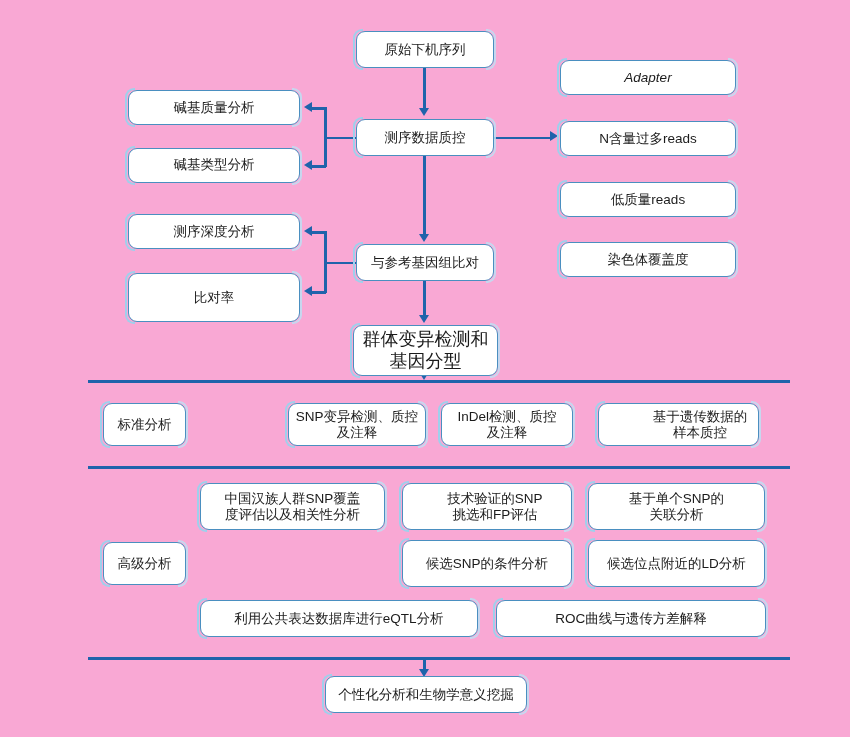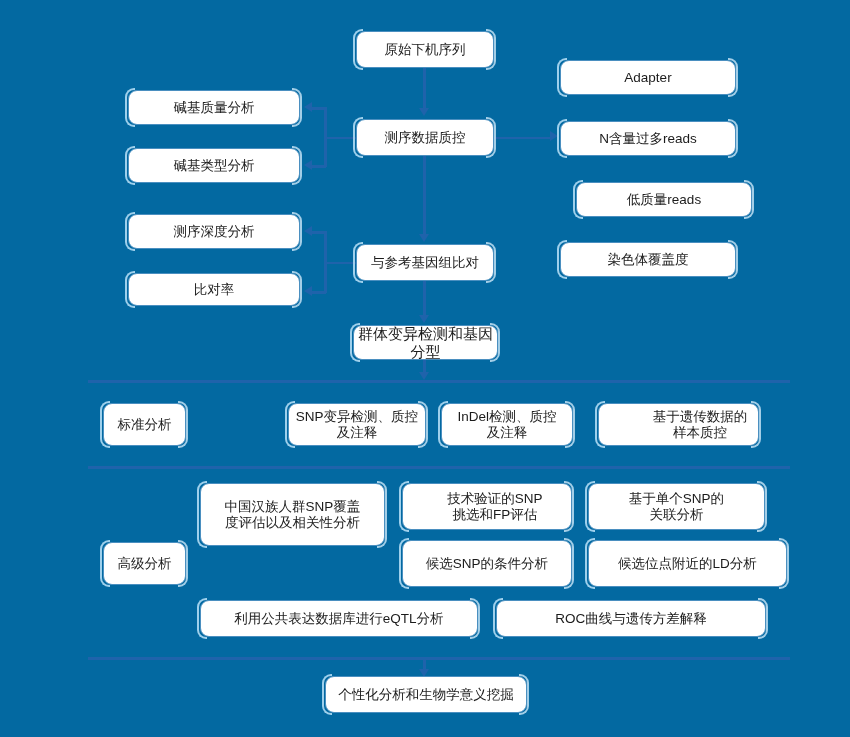--- a/index.html
+++ b/index.html
@@ -7,21 +7,21 @@
     padding: 0;
     background: #ffffff;
   }
   body {
     font-family: "Liberation Sans", "DejaVu Sans", sans-serif;
   }
   #canvas {
     position: relative;
     width: 850px;
     height: 737px;
-    background: #0369a1;
+    background: #f9a8d4;
     overflow: hidden;
   }
   
   .node {
     position: absolute;
     box-sizing: border-box;
     border: 1.3px solid #4a8fc0;
     border-radius: 9px;
     background: #ffffff;
     color: #1b1b1b;
@@ -127,36 +127,36 @@
   <div class="conn-h" style="left:312px; top:107px; width:14px;"></div>
   <div class="arrow left" style="left:304px; top:101.5px;"></div>
 
   <div class="conn-h" style="left:312px; top:165px; width:14px;"></div>
   <div class="arrow left" style="left:304px; top:159.5px;"></div>
 
   <div class="node" style="left:128px; top:90px; width:172px; height:35px;">
     <span class="lbl">碱基质量分析</span>
   </div>
 
-  <div class="node" style="left:128px; top:148px; width:172px; height:35px;">
+  <div class="node" style="left:128px; top:148px; width:172px; height:35px;font-family:Liberation Mono, monospace;">
     <span class="lbl">碱基类型分析</span>
   </div>
 
   <div class="conn-h" style="left:494px; top:136.5px; width:58px;"></div>
   <div class="arrow right" style="left:550px; top:131px;"></div>
 
-  <div class="node" style="left:560px; top:60px; width:176px; height:35px;">
+  <div class="node" style="left:560px; top:60px; width:176px; height:35px;font-style:italic;">
     <span class="lbl">Adapter</span>
   </div>
 
   <div class="node" style="left:560px; top:121px; width:176px; height:35px;">
     <span class="lbl">N含量过多reads</span>
   </div>
 
-  <div class="node" style="left:560px; top:182px; width:176px; height:35px;margin-left:16px;">
+  <div class="node" style="left:560px; top:182px; width:176px; height:35px;">
     <span class="lbl">低质量reads</span>
   </div>
 
   <div class="node" style="left:560px; top:242px; width:176px; height:35px;">
     <span class="lbl">染色体覆盖度</span>
   </div>
 
   <div class="conn-v" style="left:423px; top:156px; height:80px;"></div>
   <div class="arrow down" style="left:418.5px; top:234px;"></div>
 
@@ -170,28 +170,28 @@
   <div class="conn-h" style="left:312px; top:231px; width:14px;"></div>
   <div class="arrow left" style="left:304px; top:225.5px;"></div>
 
   <div class="conn-h" style="left:312px; top:291px; width:14px;"></div>
   <div class="arrow left" style="left:304px; top:285.5px;"></div>
 
   <div class="node" style="left:128px; top:214px; width:172px; height:35px;">
     <span class="lbl">测序深度分析</span>
   </div>
 
-  <div class="node" style="left:128px; top:273px; width:172px; height:33px;">
+  <div class="node" style="left:128px; top:273px; width:172px; height:49px;">
     <span class="lbl">比对率</span>
   </div>
 
   <div class="conn-v" style="left:423px; top:281px; height:36px;"></div>
   <div class="arrow down" style="left:418.5px; top:315px;"></div>
 
-  <div class="node" style="left:353px; top:325px; width:145px; height:35px; font-size:15px;">
+  <div class="node" style="left:353px; top:325px; width:145px; height:51px; font-size:18px;">
     <span class="lbl">群体变异检测和基因分型</span>
   </div>
 
   <div class="conn-v" style="left:423px; top:360px; height:16px;"></div>
   <div class="arrow down" style="left:418.5px; top:372px;"></div>
 
   <div class="divider" style="left:88px; top:380px; width:702px;"></div>
 
   <div class="node" style="left:103px; top:403px; width:83px; height:43px;">
     <span class="lbl">标准分析</span>
@@ -211,41 +211,41 @@
     <span class="lbl">基于遗传数据的
 样本质控</span>
   </div>
 
   <div class="divider" style="left:88px; top:466px; width:702px;"></div>
 
   <div class="node" style="left:103px; top:542px; width:83px; height:43px;">
     <span class="lbl">高级分析</span>
   </div>
 
-  <div class="node" style="left:200px; top:483px; width:185px; height:63px;align-items:center;">
+  <div class="node" style="left:200px; top:483px; width:185px; height:47px;align-items:center;">
     <span class="lbl">中国汉族人群SNP覆盖
 度评估以及相关性分析</span>
   </div>
 
   <div class="node" style="left:402px; top:483px; width:170px; height:47px;padding-left:20px;">
     <span class="lbl">技术验证的SNP
 挑选和FP评估</span>
   </div>
 
   <div class="node" style="left:588px; top:483px; width:177px; height:47px;">
     <span class="lbl">基于单个SNP的
 关联分析</span>
   </div>
 
 
   <div class="node" style="left:402px; top:540px; width:170px; height:47px;">
     <span class="lbl">候选SNP的条件分析</span>
   </div>
 
-  <div class="node" style="left:588px; top:540px; width:199px; height:47px;">
+  <div class="node" style="left:588px; top:540px; width:177px; height:47px;">
     <span class="lbl">候选位点附近的LD分析</span>
   </div>
 
   <div class="node" style="left:200px; top:600px; width:278px; height:37px;">
     <span class="lbl">利用公共表达数据库进行eQTL分析</span>
   </div>
 
   <div class="node" style="left:496px; top:600px; width:270px; height:37px;">
     <span class="lbl">ROC曲线与遗传方差解释</span>
   </div>

